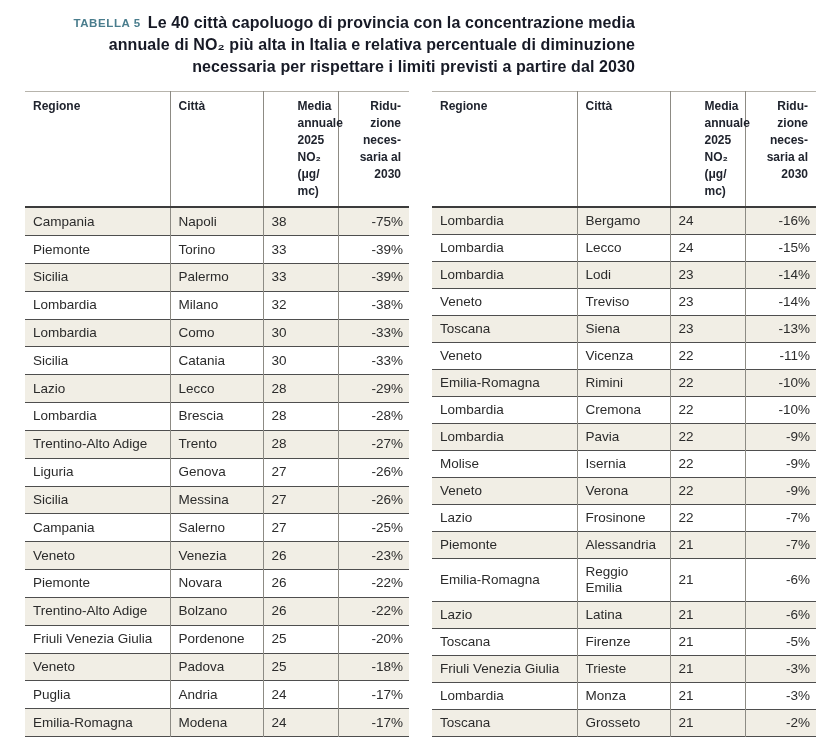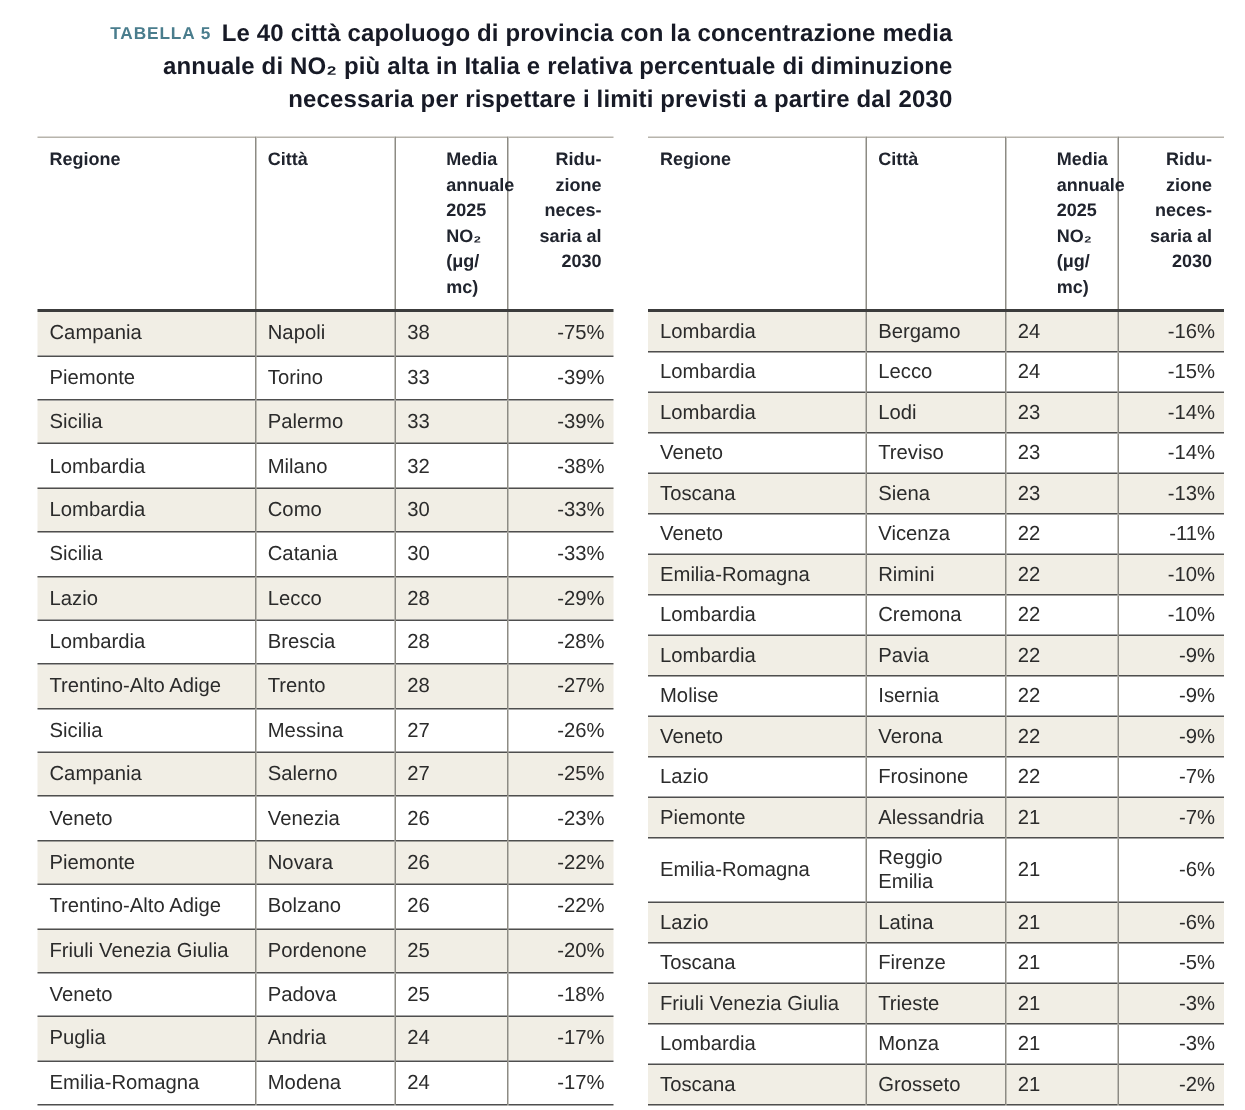--- a/index.html
+++ b/index.html
@@ -160,20 +160,26 @@
             <td>28</td>
             <td>-28%</td>
           </tr>
           <tr>
             <td>Trentino-Alto Adige</td>
             <td>Trento</td>
             <td>28</td>
             <td>-27%</td>
           </tr>
           <tr>
+            <td>Liguria</td>
+            <td>Genova</td>
+            <td>27</td>
+            <td>-26%</td>
+          </tr>
+          <tr>
             <td>Sicilia</td>
             <td>Messina</td>
             <td>27</td>
             <td>-26%</td>
           </tr>
           <tr>
             <td>Campania</td>
             <td>Salerno</td>
             <td>27</td>
             <td>-25%</td>

